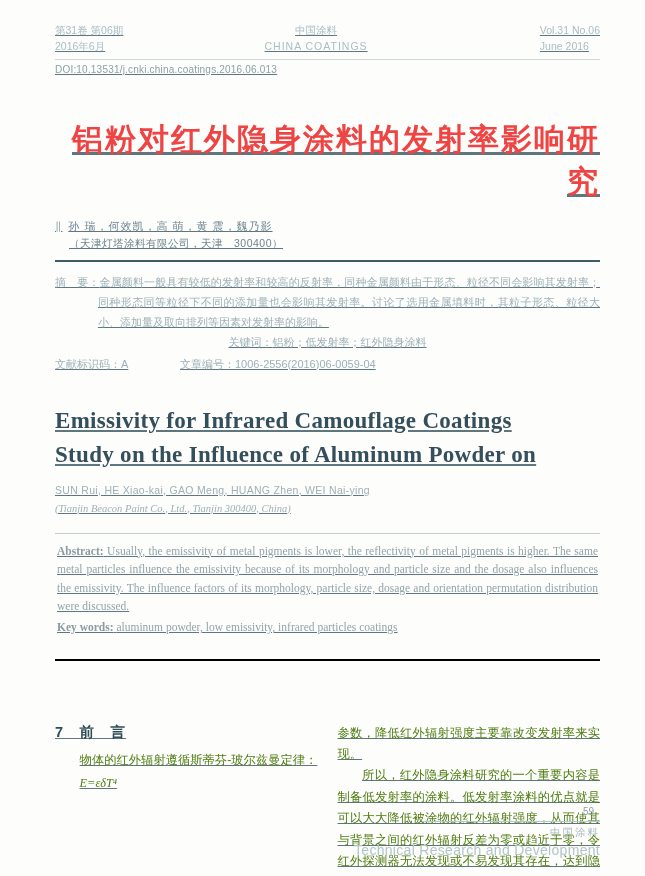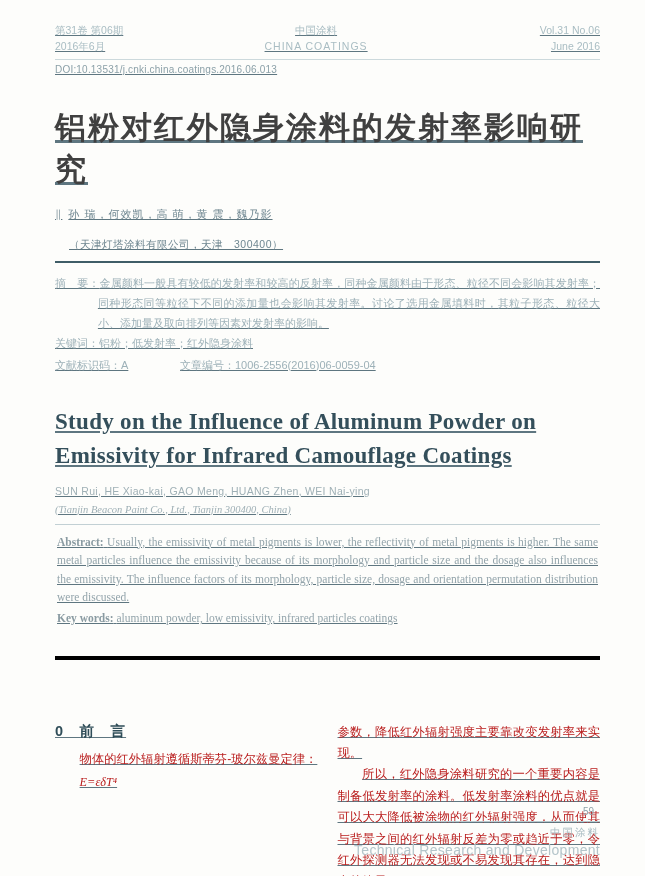--- a/index.html
+++ b/index.html
@@ -12,70 +12,71 @@
     font-family:"Liberation Sans", sans-serif;
     color:#5e7680;
     overflow:hidden;
     padding:22px 45px 0 55px;
     text-decoration:underline;
   }
   
   .jheader { display:flex; justify-content:space-between; font-size:10.5px; line-height:1.55; color:#a9bdc3; }
   .jheader .col { white-space:nowrap; }
   .jheader .center { text-align:center; }
-  .jheader .right { text-align:right;margin-left:31px; }
+  .jheader .right { text-align:left;margin-left:31px; }
   .jheader .en { letter-spacing:1px; }
   .header-rule { border-bottom:1.5px solid #ccd9dc; margin-top:4px; }
   .doi { font-size:10px; color:#8ba0a8; margin-top:4px; letter-spacing:.2px; }
 
   
   .cn-title {
-    margin-top:32px;
+    margin-top:44px;
     font-size:31px; font-weight:700; letter-spacing:2px;
-    color:#404040;
+    color:#ef4444;
     font-family:"Liberation Sans", sans-serif;
+    text-align:right;
   }
   .cn-authors { margin-top:16px; font-size:11px; color:#6e8690; letter-spacing:1px; }
   .cn-authors .marker { margin-right:6px; color:#6e8690; }
-  .cn-affil { margin-top:16px; padding-left:14px; font-size:10.5px; color:#6e8690; letter-spacing:.5px; }
+  .cn-affil { margin-top:3px; padding-left:14px; font-size:10.5px; color:#6e8690; letter-spacing:.5px; }
   .dark-rule { border-bottom:2px solid #3f5d67; margin-top:9px; }
 
   
   .cn-abstract { margin-top:10px; font-size:11px; line-height:1.85; color:#9db1b8; text-align:justify; }
   .cn-abstract .hang { padding-left:3.9em; text-indent:-3.9em; }
-  .cn-keywords { margin-top:2px; font-size:11px; color:#9db1b8; }
+  .cn-keywords { margin-top:2px; font-size:11px; color:#9db1b8;text-align:center; }
   .cn-class-row { margin-top:7px; font-size:11px; color:#9db1b8; display:flex; }
   .cn-class-row .seg1 { width:240px; }
   .cn-class-row .seg2 { width:125px; }
 
   
   .en-block { margin-top:32px; }
   .en-title {
     font-family:"Liberation Serif", serif;
     font-size:23px; font-weight:700; color:#344f5b;
     line-height:1.5; letter-spacing:.3px;
   }
   .en-authors { margin-top:11px; font-size:10.5px; color:#9fb0b6; letter-spacing:.3px; }
   .en-affil { margin-top:7px; font-family:"Liberation Serif", serif; font-style:italic; font-size:10.5px; color:#9fb0b6; }
   .en-abs-box {
-    margin-top:9px;
+    margin-top:19px;
     border-top:1.5px solid #c2d0d4;
-    border-bottom:4px solid #000000;
-    padding:8px 2px 28px 2px;
+    border-bottom:2px solid #000000;
+    padding:8px 2px 22px 2px;
     font-family:"Liberation Serif", serif;
     font-size:11.5px; line-height:1.62; color:#93a4ab; text-align:justify;
   }
   .en-abs-box b { color:#8a9ba2; }
   .en-keywords { margin-top:2px; }
 
   
   .body-cols { display:flex; gap:20px; margin-top:62px; }
   .bcol { flex:1 1 0; min-width:0; }
   .sec-head { font-size:14.5px; font-weight:700; color:#2f4d58; margin-bottom:8px; letter-spacing:1px; }
-  .bcol p { font-size:12.3px; line-height:1.74; color:#b91c1c; text-align:justify; }
+  .bcol p { font-size:12.3px; line-height:1.74; color:#4d7c0f; text-align:justify; }
   .bcol p.indent { text-indent:2em; }
   .bcol p sup { font-size:8px; line-height:0; }
   .formula { padding-left:2em; font-family:"Liberation Serif", serif; font-style:italic; font-size:12.5px; margin:2px 0; }
 
   
   .pfooter { position:absolute; right:45px; bottom:18px; text-align:right; }
   .page-num { font-size:10px; color:#8da0a8; padding-right:6px; }
   .pfooter-rule { width:178px; border-bottom:1px solid #b9c8cd; margin:4px 0 4px auto; }
   .col-cn { font-size:10.5px; color:#a9bcc2; letter-spacing:2px; }
   .col-en { font-size:14px; color:#b4c5ca; margin-top:2px; letter-spacing:.3px; }
@@ -115,34 +116,34 @@
   <div class="cn-keywords">
     <span>关键词：</span><span>铝粉；低发射率；红外隐身涂料</span>
   </div>
   <div class="cn-class-row">
     <div class="seg2"><span>文献标识码：</span><span>A</span></div>
     <div class="seg3"><span>文章编号：</span><span>1006-2556(2016)06-0059-04</span></div>
   </div>
 
   <div class="en-block">
     <div class="en-title">
+      <div>Emissivity for Infrared Camouflage Coatings</div>
       <div>Study on the Influence of Aluminum Powder on</div>
-      <div>Emissivity for Infrared Camouflage Coatings</div>
     </div>
     <div class="en-authors">SUN Rui, HE Xiao-kai, GAO Meng, HUANG Zhen, WEI Nai-ying</div>
     <div class="en-affil">(Tianjin Beacon Paint Co., Ltd., Tianjin 300400, China)</div>
     <div class="en-abs-box">
       <div><b>Abstract:</b> <span>Usually, the emissivity of metal pigments is lower, the reflectivity of metal pigments is higher. The same metal particles influence the emissivity because of its morphology and particle size and the dosage also influences the emissivity. The influence factors of its morphology, particle size, dosage and orientation permutation distribution were discussed.</span></div>
       <div class="en-keywords"><b>Key words:</b> <span>aluminum powder, low emissivity, infrared particles coatings</span></div>
     </div>
   </div>
 
   <div class="body-cols">
     <div class="bcol">
-      <div class="sec-head">0　前　言</div>
+      <div class="sec-head">7　前　言</div>
       <p class="indent supify">物体的红外辐射遵循斯蒂芬-玻尔兹曼定律：</p>
       <p class="formula">E=εδT⁴</p>
 
     </div>
     <div class="bcol">
       <p class="supify">参数，降低红外辐射强度主要靠改变发射率来实现。</p>
       <p class="indent supify">所以，红外隐身涂料研究的一个重要内容是制备低发射率的涂料。低发射率涂料的优点就是可以大大降低被涂物的红外辐射强度，从而使其与背景之间的红外辐射反差为零或趋近于零，令红外探测器无法发现或不易发现其存在，达到隐身的效果。</p>
       <p class="indent supify">提到红外隐身性能，首先考虑使用的是金属填料。实验了多种金属粉及其涂层在8～14 μm波段的红外发射率，其中包括铝粉、锌粉、铜粉和镍粉。从材料的性价比及其后备储量的角度来看，铝和铜是隐身材料中应用最多的金属，但是铝粉的发射率最低，所以它是降低涂层发射率的最理想添加剂。</p>
     </div>
   </div>

